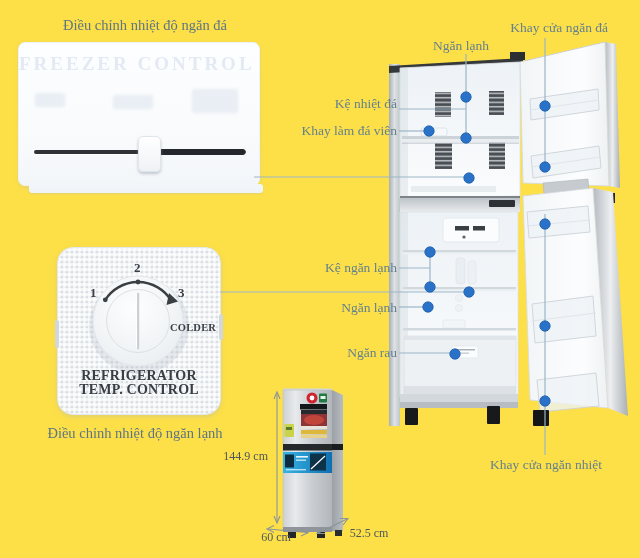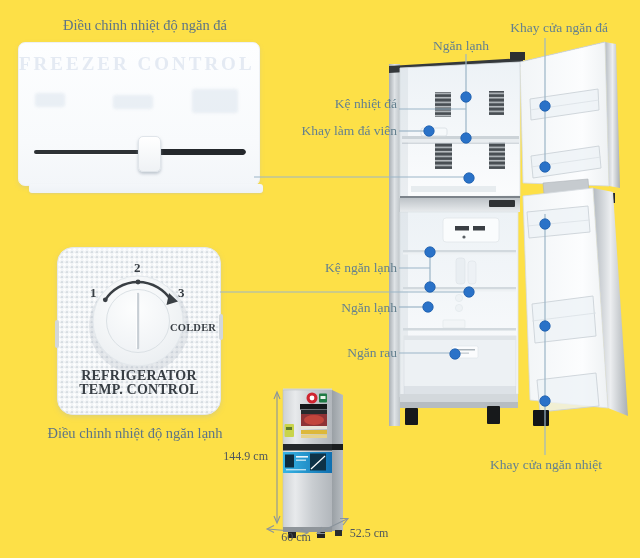--- a/index.html
+++ b/index.html
@@ -191,21 +191,21 @@
     </g>
 
     <g stroke="#8a949c" stroke-width="1.1">
       <line x1="63" y1="150" x2="92" y2="136"></line>
       <path d="M70 150.5 L62 150.5 L67 144" fill="none"></path>
         <path d="M85 135.5 L93 135.5 L88 142" fill="none"></path>
     </g>
   </svg>
 
   <div class="dim t-right" style="left:196px;top:449px;width:72px;">144.9 cm</div>
-  <div class="dim t-center" style="left:270px;top:530px;width:52px;">60 cm</div>
+  <div class="dim t-center" style="left:250px;top:530px;width:52px;">60 cm</div>
   <div class="dim t-center" style="left:340px;top:526px;width:58px;">52.5 cm</div>
 
   <svg class="abs" style="left:383px;top:36px;" width="257" height="420" viewBox="0 0 257 420">
     <defs>
       <linearGradient id="wallG" x1="0" y1="0" x2="1" y2="0">
         <stop offset="0" stop-color="#a8aeb3"></stop>
           <stop offset="0.5" stop-color="#dfe3e6"></stop>
           <stop offset="1" stop-color="#bfc5c9"></stop>
       </linearGradient>
       <linearGradient id="intG" x1="0" y1="0" x2="0" y2="1">

